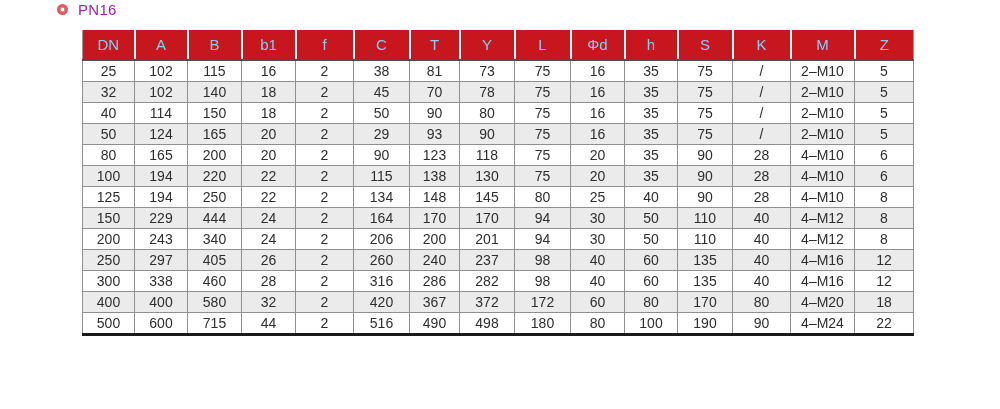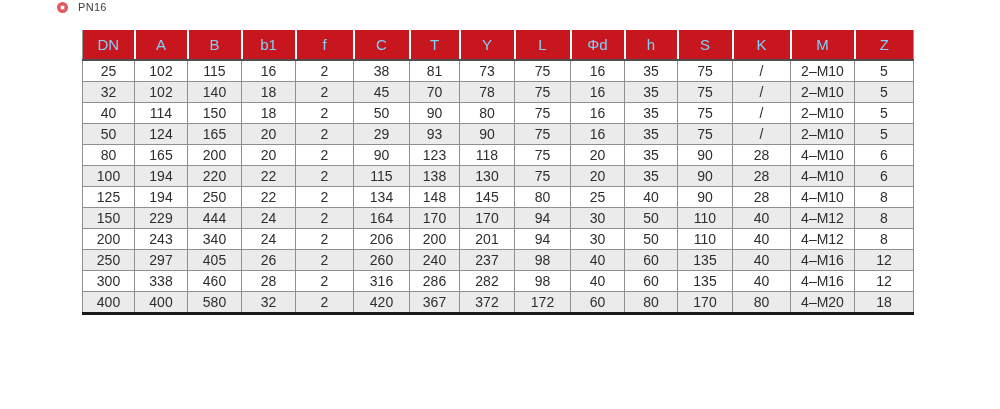--- a/index.html
+++ b/index.html
@@ -24,22 +24,22 @@
   }
   .bullet {
     width: 5px;
     height: 5px;
     border-radius: 50%;
     border: 3px solid var(--bullet-color, #e2585e);
     background: #fff;
     box-shadow: inset 0 0 0 0.5px #c94b52;
   }
   .pn-text {
-    font-size: 11px;
-    color: #404040;
+    font-size: 15px;
+    color: #a21caf;
     letter-spacing: 0.3px;
   }
   table.spec {
     position: absolute;
     left: 82px;
     top: 30px;
     width: 831px;
     border-collapse: collapse;
     table-layout: fixed;
     border-left: 1px solid #9a9a9a;
@@ -332,14 +332,31 @@
         <td>367</td>
         <td>372</td>
         <td>172</td>
         <td>60</td>
         <td>80</td>
         <td>170</td>
         <td>80</td>
         <td>4–M20</td>
         <td>18</td>
       </tr>
+      <tr>
+        <td>500</td>
+        <td>600</td>
+        <td>715</td>
+        <td>44</td>
+        <td>2</td>
+        <td>516</td>
+        <td>490</td>
+        <td>498</td>
+        <td>180</td>
+        <td>80</td>
+        <td>100</td>
+        <td>190</td>
+        <td>90</td>
+        <td>4–M24</td>
+        <td>22</td>
+      </tr>
     </tbody>
 </table>
 
 </body></html>

